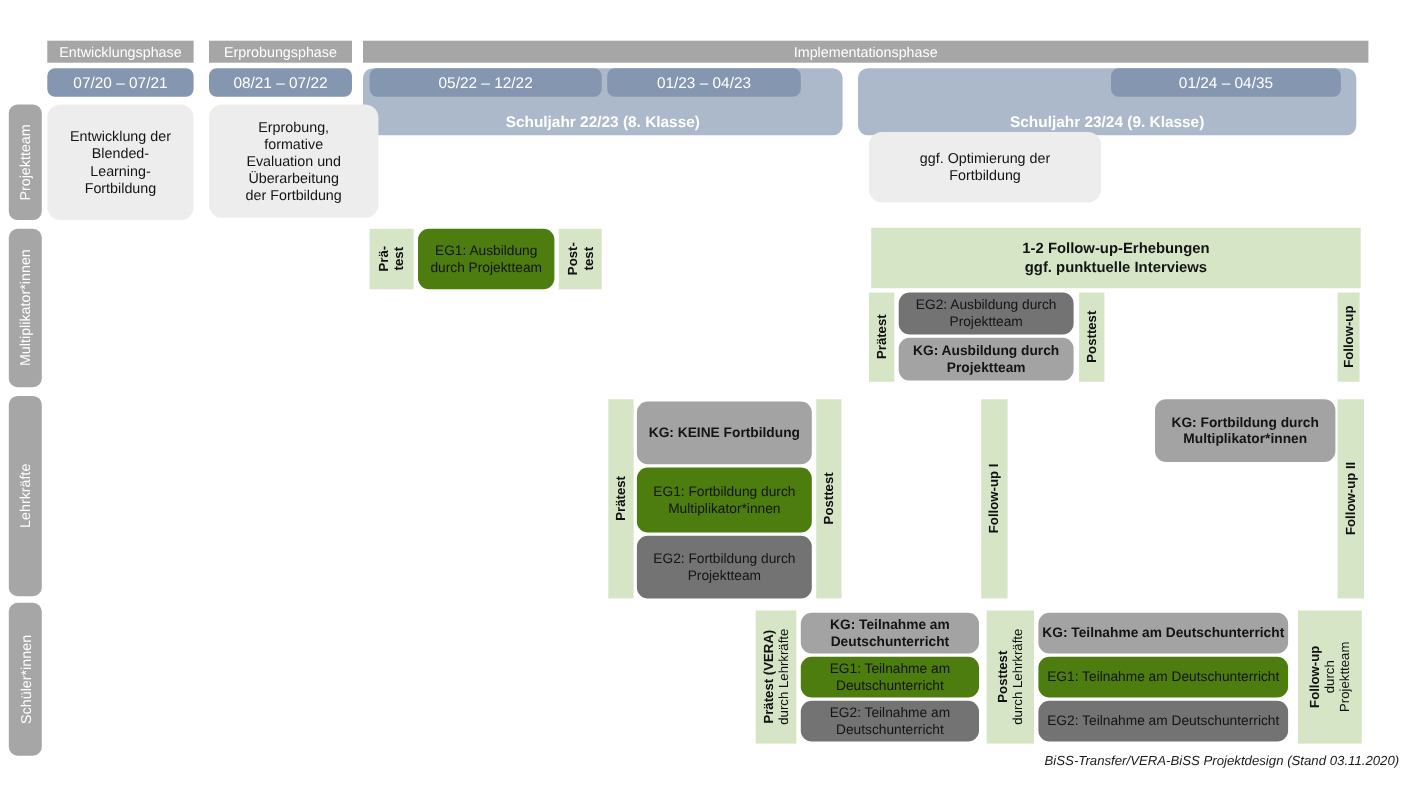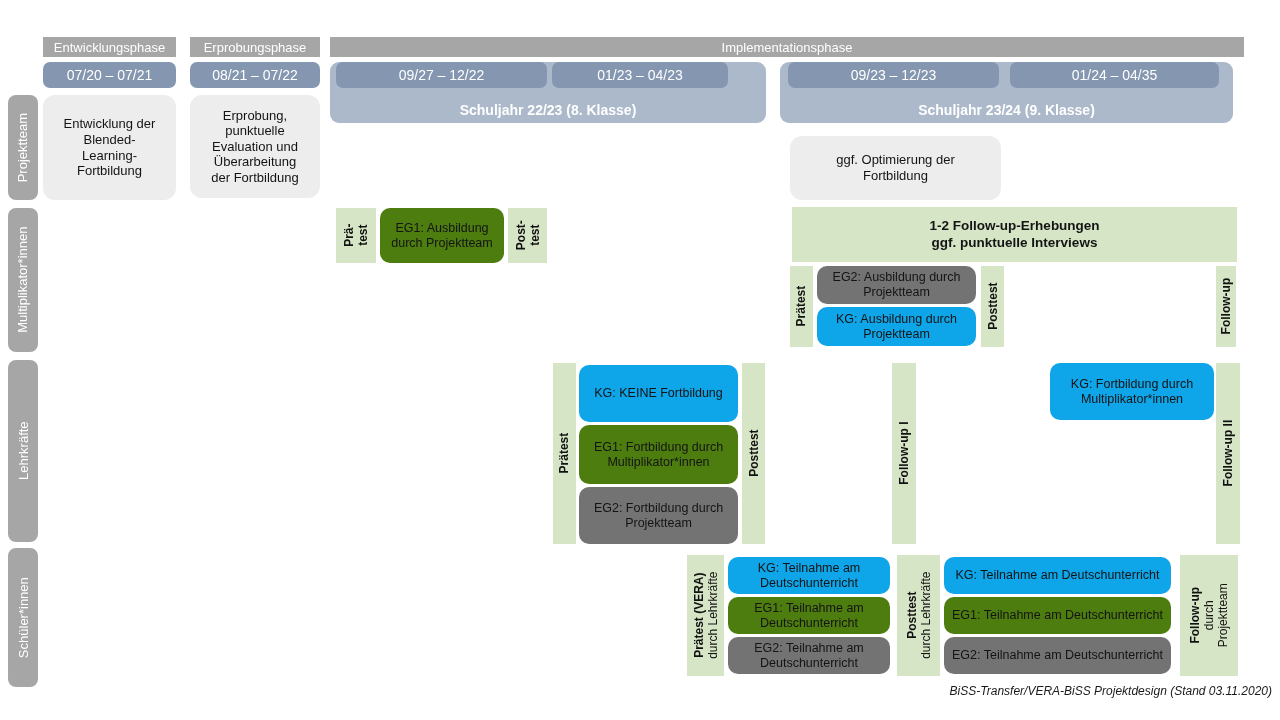--- a/index.html
+++ b/index.html
@@ -25,21 +25,21 @@
   
   .row-label { background:#A6A6A6; border-radius:8px; color:#ffffff;
                display:flex; align-items:center; justify-content:center; }
   .row-label .vtext { color:#ffffff; font-size:13px; font-weight:normal; }
 
   
   .box { border-radius:10px; color:#141414; font-size:12.5px; line-height:1.2;
          display:flex; align-items:center; justify-content:center; text-align:center; padding:3px; }
   .box .lines span { display:block; }
   .gray  { background:#EDEDED; font-size:13px; }
-  .kg    { background:#0ea5e9; }
+  .kg    { background:#a3a3a3;font-weight:bold; }
   .eg1   { background:#4d7c0f; }
   .eg2   { background:#737373; }
   .green { background:#D6E5C6; border-radius:0; }
 
   
   .vcol { display:flex; align-items:center; justify-content:center; }
   .vtext { transform:rotate(-90deg); white-space:nowrap; text-align:center;
            font-size:12px; font-weight:bold; color:#111; line-height:1.18; }
   .vtext span { display:block; }
   .vtext .sub { font-weight:normal; }
@@ -59,23 +59,22 @@
 
   <div class="abs band" style="left:330px;top:62px;width:436px;height:61px">
     <span class="band-label">Schuljahr 22/23 (8. Klasse)</span>
   </div>
   <div class="abs band" style="left:780px;top:62px;width:453px;height:61px">
     <span class="band-label">Schuljahr 23/24 (9. Klasse)</span>
   </div>
 
   <div class="abs date-bar" style="left:43px;top:62px;width:133px;height:26px">07/20 – 07/21</div>
   <div class="abs date-bar" style="left:190px;top:62px;width:130px;height:26px">08/21 – 07/22</div>
-  <div class="abs date-bar" style="left:336px;top:62px;width:211px;height:26px">09/27 – 12/22</div>
+  <div class="abs date-bar" style="left:336px;top:62px;width:211px;height:26px">05/22 – 12/22</div>
   <div class="abs date-bar" style="left:552px;top:62px;width:176px;height:26px">01/23 – 04/23</div>
-  <div class="abs date-bar" style="left:788px;top:62px;width:211px;height:26px">09/23 – 12/23</div>
   <div class="abs date-bar" style="left:1010px;top:62px;width:209px;height:26px">01/24 – 04/35</div>
 
   <div class="abs row-label" style="left:8px;top:95px;width:30px;height:105px">
     <div class="vtext">Projektteam</div>
   </div>
   <div class="abs row-label" style="left:8px;top:208px;width:30px;height:144px">
     <div class="vtext">Multiplikator*innen</div>
   </div>
   <div class="abs row-label" style="left:8px;top:360px;width:30px;height:182px">
     <div class="vtext">Lehrkräfte</div>
@@ -85,30 +84,30 @@
   </div>
 
   <div class="abs box gray" style="left:43px;top:95px;width:133px;height:105px;border-radius:12px">
     <div class="lines">
       <span>Entwicklung der</span>
       <span>Blended-</span>
       <span>Learning-</span>
       <span>Fortbildung</span>
     </div>
   </div>
-  <div class="abs box gray" style="left:190px;top:95px;width:130px;height:103px;border-radius:12px">
+  <div class="abs box gray" style="left:190px;top:95px;width:154px;height:103px;border-radius:12px">
     <div class="lines">
       <span>Erprobung,</span>
-      <span>punktuelle</span>
+      <span>formative</span>
       <span>Evaluation und</span>
       <span>Überarbeitung</span>
       <span>der Fortbildung</span>
     </div>
   </div>
-  <div class="abs box gray" style="left:790px;top:136px;width:211px;height:64px;border-radius:12px">
+  <div class="abs box gray" style="left:790px;top:120px;width:211px;height:64px;border-radius:12px">
     <div class="lines">
       <span>ggf. Optimierung der</span>
       <span>Fortbildung</span>
     </div>
   </div>
 
   <div class="abs vcol green" style="left:336px;top:208px;width:40px;height:55px">
     <div class="vtext">
       <span>Prä-</span>
       <span>test</span>

